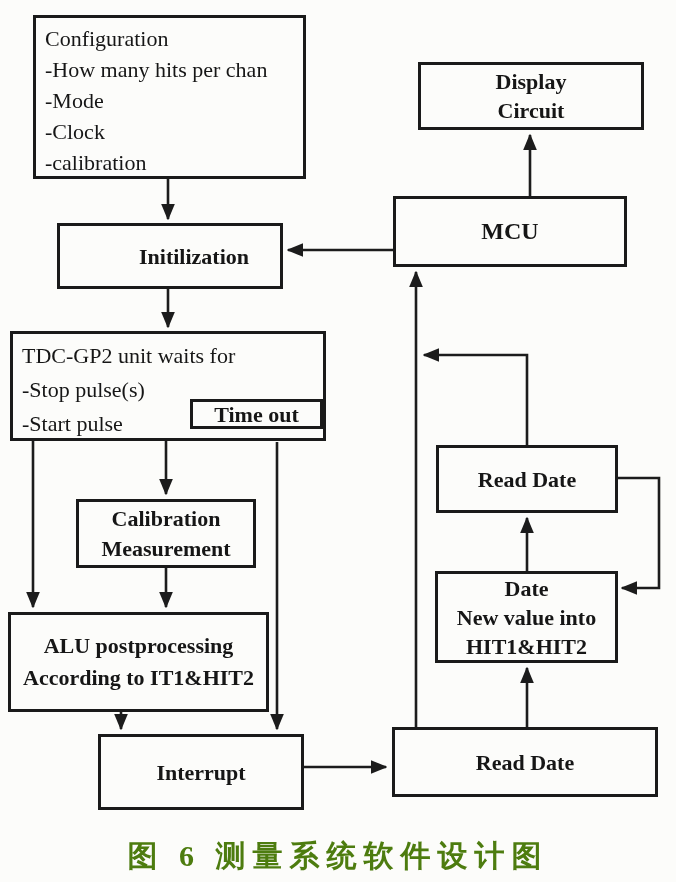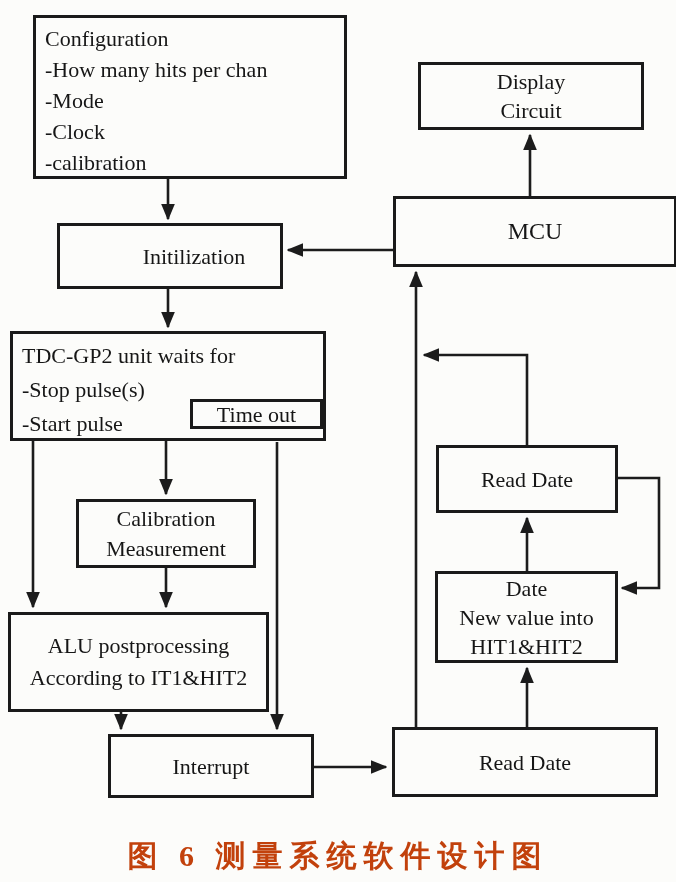--- a/index.html
+++ b/index.html
@@ -29,51 +29,52 @@
     font-size: 22px;
     line-height: 31px;
     color: #161616;
   }
   .node.centered {
     display: flex;
     flex-direction: column;
     align-items: center;
     justify-content: center;
     text-align: center;
+    font-weight: bold;
   }
   .node.lefttext {
     padding: 5px 4px 0 9px;
     text-align: left;
   }
   .node.lefttext div { white-space: nowrap; }
 
   
-  .n-config    { left: 33px;  top: 15px;  width: 314px; height: 164px; }
+  .n-config    { left: 33px;  top: 15px;  width: 273px; height: 164px; }
   .n-init      { left: 57px;  top: 223px; width: 226px; height: 66px; padding-left: 48px;  }
   .n-tdc       { left: 10px;  top: 331px; width: 316px; height: 110px; line-height: 34px; }
   .n-timeout   { left: 190px; top: 399px; width: 133px; height: 30px;  z-index: 3; }
   .n-calib     { left: 76px;  top: 499px; width: 180px; height: 69px;  line-height: 30px; }
   .n-alu       { left: 8px;   top: 612px; width: 261px; height: 100px;  line-height: 32px; }
-  .n-interrupt { left: 108px;  top: 734px; width: 206px; height: 64px;  }
+  .n-interrupt { left: 98px;  top: 734px; width: 206px; height: 76px;  }
   .n-display   { left: 418px; top: 62px;  width: 226px; height: 68px;  line-height: 29px; }
-  .n-mcu       { left: 393px; top: 196px; width: 284px; height: 71px;  font-size: 24px; }
+  .n-mcu       { left: 393px; top: 196px; width: 234px; height: 71px;  font-size: 24px; }
   .n-read1     { left: 436px; top: 445px; width: 182px; height: 68px;  }
   .n-write     { left: 435px; top: 571px; width: 183px; height: 92px;  line-height: 29px; }
   .n-read2     { left: 392px; top: 727px; width: 266px; height: 70px;  }
 
   .caption {
     position: absolute;
     left: 0;
     right: 0;
     top: 836px;
     text-align: center;
     font-size: 30px;
     font-weight: bold;
     letter-spacing: 7px;
-    color: #c2410c;
+    color: #4d7c0f;
   }
 </style>
 </head>
 <body>
 
 <div class="canvas">
 
   <svg class="wires" viewBox="0 0 676 882" xmlns="http://www.w3.org/2000/svg">
     <defs>
       <marker id="arrow" viewBox="0 0 12 12" refX="11" refY="6" markerWidth="6.5" markerHeight="6.5" orient="auto">

